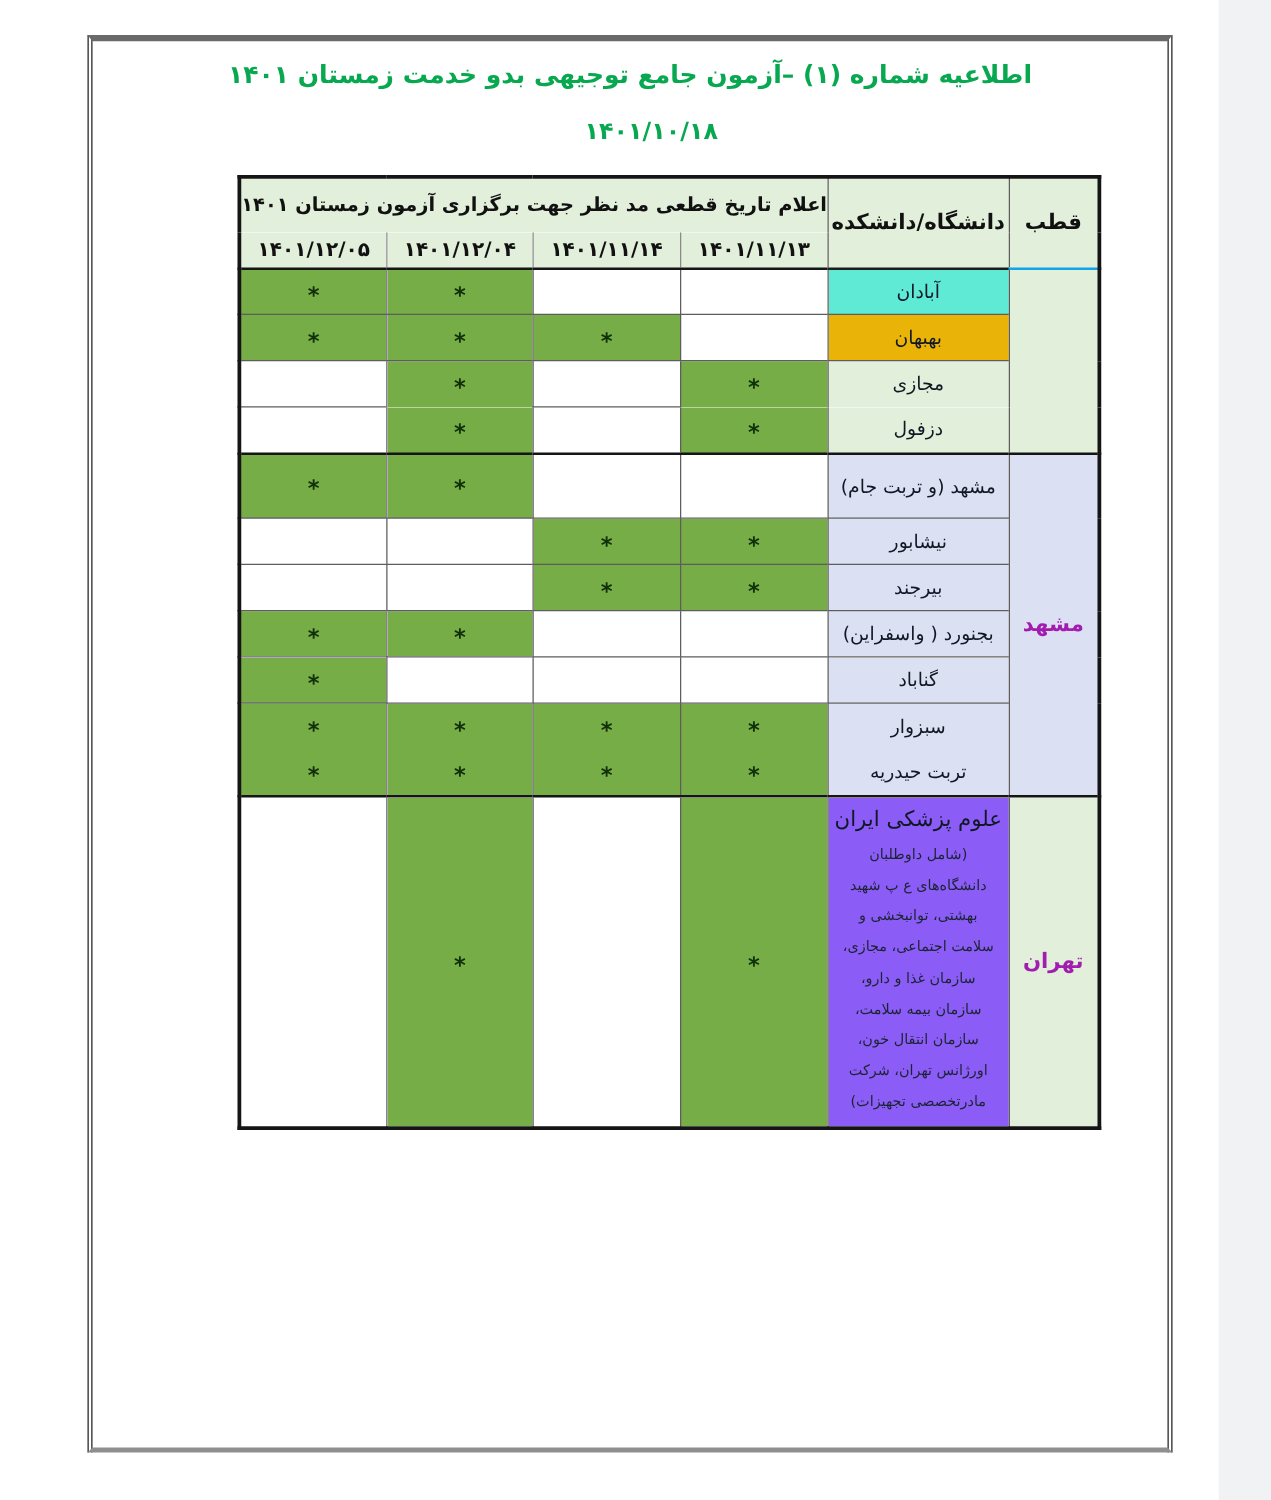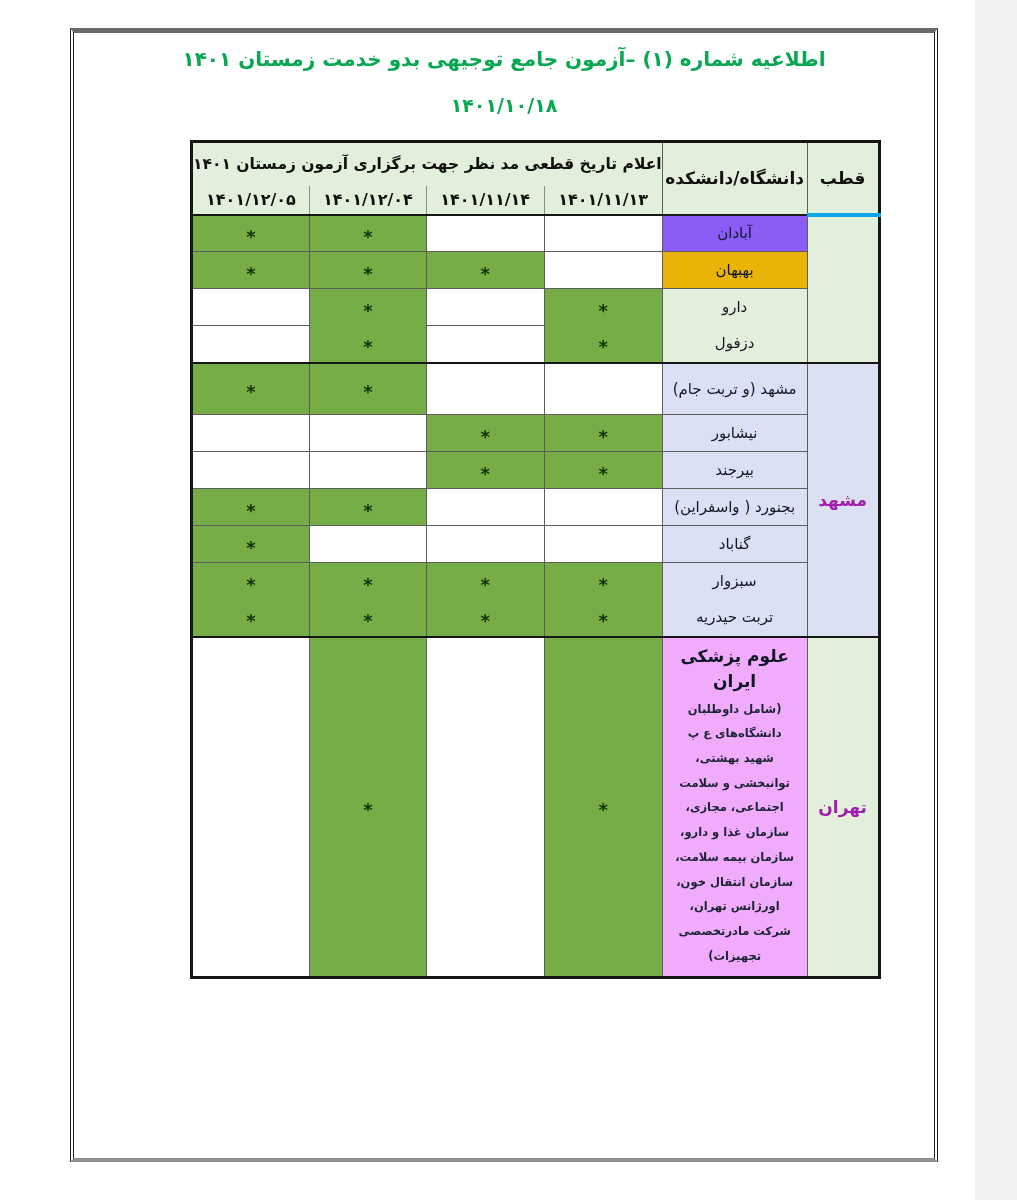--- a/index.html
+++ b/index.html
@@ -20,21 +20,21 @@
     border-left:4px double #222;
     border-right:4px double #222;
   }
 
   .doc-title {
     position:absolute; left:0; top:14px; width:100%;
     text-align:center; direction:rtl;
     font-size:20px; font-weight:bold; color:var(--title-green,#07a850);
   }
   .doc-date {
-    position:absolute; left:0; top:61px; width:100%;
+    position:absolute; left:17px; top:61px; width:100%;
     text-align:center; direction:rtl;
     font-size:19px; font-weight:bold; color:var(--title-green,#07a850);
   }
 
   table.schedule {
     position:absolute; left:116px; top:107px;
     border-collapse:collapse; table-layout:fixed;
     direction:rtl;
     border:3px solid #151515;
     font-family:"DejaVu Sans",sans-serif;
@@ -44,21 +44,21 @@
     text-align:center; vertical-align:middle;
     overflow:hidden;
   }
 
   
   thead tr.hdr-top { height:44px; }
   thead tr.hdr-dates { height:29px; }
   thead th { background:var(--header-bg,#e2efda); color:#111; }
   th.announce-cell { font-size:15.5px; font-weight:bold; white-space:nowrap; border-bottom-style:hidden; }
   th.date-cell { font-size:16px; font-weight:bold; white-space:nowrap; border-color:#8a8a8a; border-top-style:hidden; }
-  th.pole-hdr, th.univ-hdr { font-size:17px; font-weight:bold; border-bottom:4px solid #0ea5e9; }
+  th.pole-hdr, th.univ-hdr { font-size:17px; font-weight:bold; border-bottom:2px solid #0ea5e9; }
   th.univ-hdr { border-bottom:2px solid #1c1c1c; }
 
   
   tbody tr { height:37px; }
   tbody tr.g1-r0 { height:52px; }
   tbody tr.g2-r0 { height:auto; }
   tbody tr.group-start td { border-top:2.5px solid #151515; }
 
   td.name-cell { font-size:15px; color:#101826; padding:2px 4px; }
   td.pole-cell { font-size:17px; font-weight:bold; color:#a21caf; }
@@ -102,40 +102,40 @@
         <tr class="hdr-dates">
           <th class="date-cell">۱۴۰۱/۱۱/۱۳</th>
           <th class="date-cell">۱۴۰۱/۱۱/۱۴</th>
           <th class="date-cell">۱۴۰۱/۱۲/۰۴</th>
           <th class="date-cell">۱۴۰۱/۱۲/۰۵</th>
         </tr>
       </thead>
       <tbody id="schedule-body">
           <tr class="g0-r0 group-start">
             <td class="pole-cell" rowspan="4" style="background: rgb(226, 239, 218);"></td>
-            <td class="name-cell" style="background: #8b5cf6;">
+            <td class="name-cell" style="background: #5eead4;">
               <div class="uni-name">آبادان</div>
             </td>
             <td class="mark-cell"></td>
             <td class="mark-cell"></td>
             <td class="mark-cell filled"><span class="mark">*</span></td>
             <td class="mark-cell filled"><span class="mark">*</span></td>
           </tr>
           <tr class="g0-r1">
             <td class="name-cell" style="background: #eab308;">
               <div class="uni-name">بهبهان</div>
             </td>
             <td class="mark-cell"></td>
             <td class="mark-cell filled"><span class="mark">*</span></td>
             <td class="mark-cell filled"><span class="mark">*</span></td>
             <td class="mark-cell filled"><span class="mark">*</span></td>
           </tr>
           <tr class="g0-r2">
             <td class="name-cell mb" style="background: rgb(226, 239, 218);">
-              <div class="uni-name">دارو</div>
+              <div class="uni-name">مجازی</div>
             </td>
             <td class="mark-cell filled mb"><span class="mark">*</span></td>
             <td class="mark-cell"></td>
             <td class="mark-cell filled mb"><span class="mark">*</span></td>
             <td class="mark-cell"></td>
           </tr>
           <tr class="g0-r3">
             <td class="name-cell" style="background: rgb(226, 239, 218);">
               <div class="uni-name">دزفول</div>
             </td>
@@ -203,21 +203,21 @@
             <td class="name-cell" style="background: rgb(219, 225, 242);">
               <div class="uni-name">تربت حیدریه</div>
             </td>
             <td class="mark-cell filled"><span class="mark">*</span></td>
             <td class="mark-cell filled"><span class="mark">*</span></td>
             <td class="mark-cell filled"><span class="mark">*</span></td>
             <td class="mark-cell filled"><span class="mark">*</span></td>
           </tr>
           <tr class="g2-r0 group-start">
             <td class="pole-cell" rowspan="1" style="background: rgb(226, 239, 218);">تهران</td>
-            <td class="name-cell" style="background: #f0abfc; font-weight: bold;">
+            <td class="name-cell" style="background: #8b5cf6;">
               <div class="uni-name big">علوم پزشکی ایران</div>
               <div class="uni-sub">(شامل داوطلبان دانشگاه‌های ع پ شهید بهشتی، توانبخشی و سلامت اجتماعی، مجازی، سازمان غذا و دارو، سازمان بیمه سلامت، سازمان انتقال خون، اورژانس تهران، شرکت مادرتخصصی تجهیزات)</div>
             </td>
             <td class="mark-cell filled"><span class="mark">*</span></td>
             <td class="mark-cell"></td>
             <td class="mark-cell filled"><span class="mark">*</span></td>
             <td class="mark-cell"></td>
           </tr>
         </tbody>
     </table>

